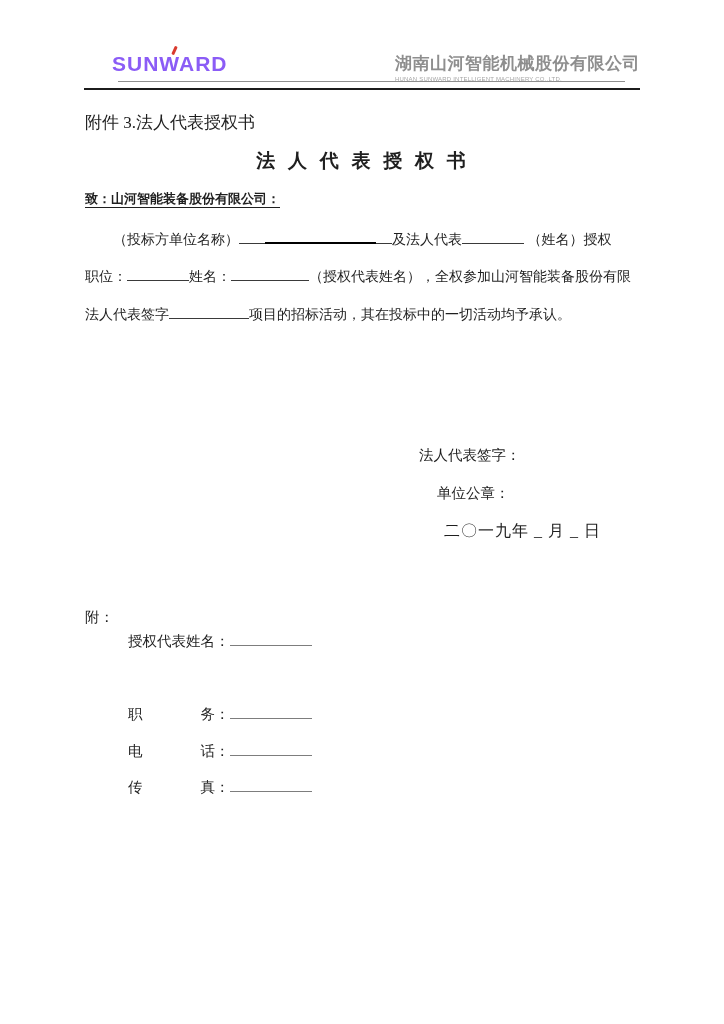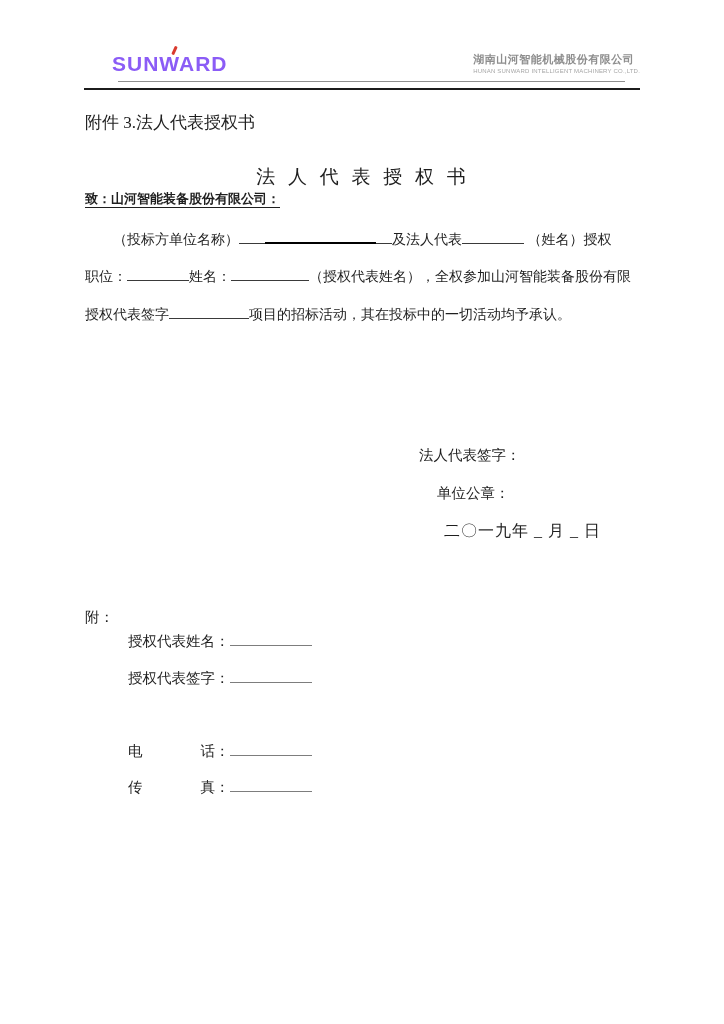--- a/index.html
+++ b/index.html
@@ -37,21 +37,21 @@
   }
   .company {
     position: absolute;
     right: 84px;
     top: 52px;
     text-align: left;
   }
   .company-cn {
     font-family: "Liberation Sans", sans-serif;
     font-weight: bold;
-    font-size: 11px;
+    font-size: 17px;
     color: #8e8e8e;
     letter-spacing: 0.5px;
   }
   .company-en {
     font-family: "Liberation Sans", sans-serif;
     font-size: 6px;
     color: #a6a6a6;
     margin-top: 1px;
     letter-spacing: 0.2px;
   }
@@ -80,23 +80,22 @@
     font-size: 17px;
     font-weight: normal;
   }
   .doc-title {
     position: absolute;
     left: 85px;
     top: 148px;
     width: 556px;
     text-align: center;
     font-size: 19px;
-    font-weight: 400;
+    font-weight: 700;
     letter-spacing: 4px;
-    margin-top: 16px;
   }
   .addressee {
     position: absolute;
     left: 85px;
     top: 190px;
     font-size: 13px;
     font-weight: 600;
     text-decoration: underline;
     text-underline-offset: 4px;
   }
@@ -165,27 +164,27 @@
   <div class="rule-thick"></div>
 
   <div class="attachment-heading">附件 3.法人代表授权书</div>
   <div class="doc-title">法 人 代 表 授 权 书</div>
   <div class="addressee">致：山河智能装备股份有限公司：</div>
 
   <div class="body-line line1"><span>（投标方单位名称）</span><span class="blank blank-long" style="width:153px"></span><span>及法人代表</span><span class="blank" style="width:62px"></span><span> </span><span>（姓名）授权</span></div>
 
   <div class="body-line line2"><span>职位：</span><span class="blank" style="width:62px"></span><span>姓名：</span><span class="blank" style="width:78px"></span><span>（授权代表姓名），全权参加山河智能装备股份有限</span></div>
 
-  <div class="body-line line3"><span>授权代表签字</span><span class="blank" style="width:80px"></span><span>项目的招标活动，其在投标中的一切活动均予承认。</span></div>
+  <div class="body-line line3"><span>法人代表签字</span><span class="blank" style="width:80px"></span><span>项目的招标活动，其在投标中的一切活动均予承认。</span></div>
 
   <div class="sig-sign">法人代表签字：</div>
   <div class="sig-seal">单位公章：</div>
   <div class="sig-date">二〇一九年 _ 月 _ 日</div>
 
   <div class="appendix-heading">附：</div>
 
   <div class="app-row row0"><span class="app-label">授权代表姓名：</span><span class="blank blank-gray" style="width:82px"></span></div>
-  <div class="app-row row1"><span class="app-label">授权代表签字：</span><span class="blank blank-gray" style="width:82px"></span></div>
+  <div class="app-row row2"><span class="app-label">职　　　　务：</span><span class="blank blank-gray" style="width:82px"></span></div>
   <div class="app-row row3"><span class="app-label">电　　　　话：</span><span class="blank blank-gray" style="width:82px"></span></div>
   <div class="app-row row4"><span class="app-label">传　　　　真：</span><span class="blank blank-gray" style="width:82px"></span></div>
 
 
 </div>
 
 </body></html>

